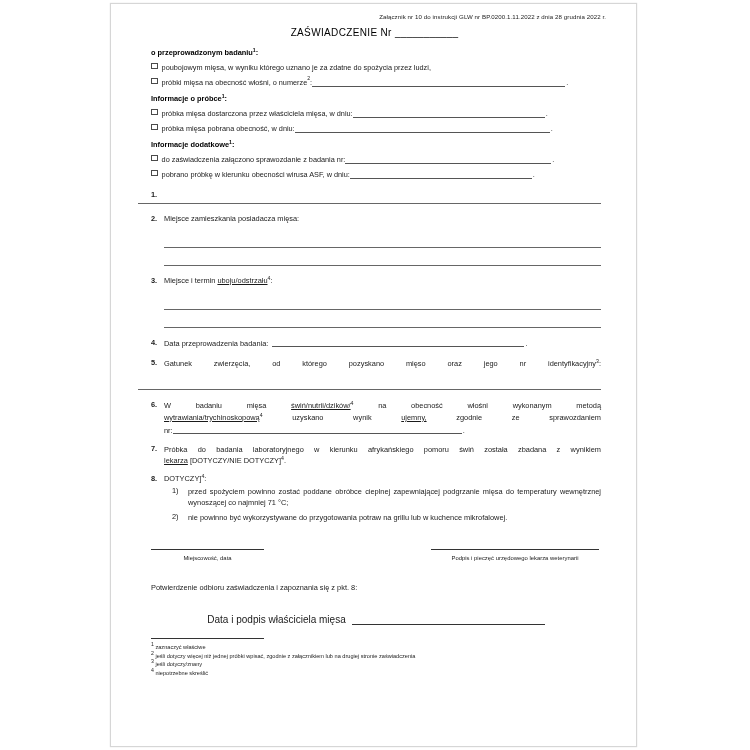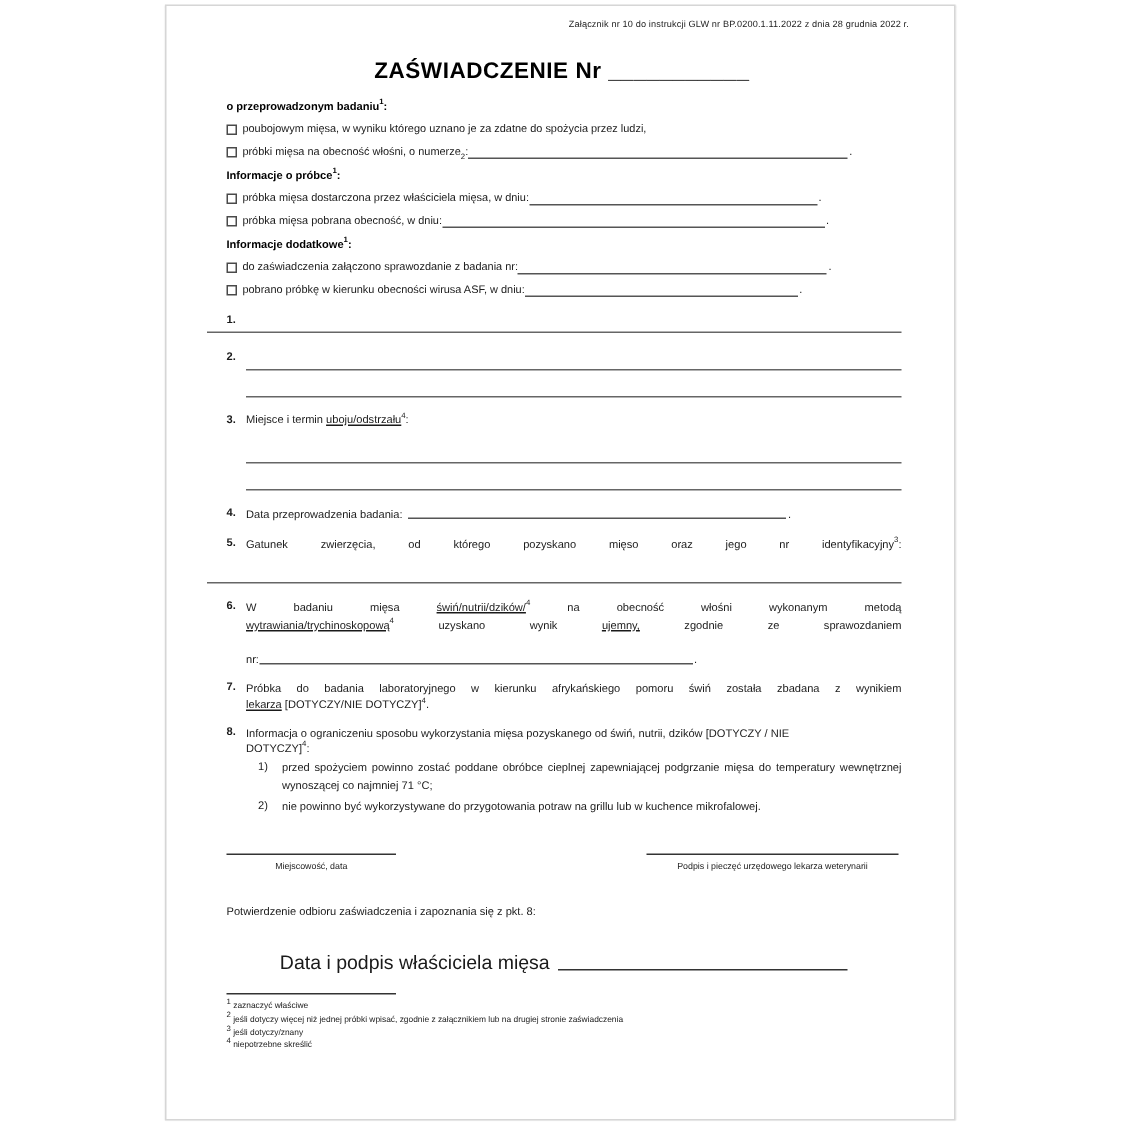--- a/index.html
+++ b/index.html
@@ -38,24 +38,24 @@
   .doc-ref {
     text-align: right;
     font-size: 6.1px;
     letter-spacing: 0.1px;
     color: #222;
     margin: 2px 10px 0 0;
     line-height: 1.1;
   }
   .doc-title {
     text-align: center;
-    font-size: 15px;
-    font-weight: bold;
+    font-size: 10px;
+    font-weight: normal;
     letter-spacing: 0.35px;
-    margin: 18px 0 0 0;
+    margin: 6px 0 0 0;
     color: #000;
   }
   .doc-title .num-line {
     letter-spacing: 0.2px;
   }
 
   .body-area {
     margin: 10px 0 0 18px;
     width: 450px;
   }
@@ -65,21 +65,21 @@
     font-weight: bold;
     margin: 7px 0 0 0;
     color: #000;
   }
   .sec-head.first { margin-top: 0; }
 
   .cb-row {
     font-size: 7.3px;
     margin: 6px 0 0 0;
     display: flex;
-    align-items: flex-end;
+    align-items: flex-start;
     white-space: nowrap;
   }
   .cb {
     display: inline-block;
     width: 4.6px;
     height: 4.6px;
     border: 0.7px solid #4a4a4a;
     margin-right: 4px;
     flex: none;
     position: relative;
@@ -183,22 +183,22 @@
 
   .confirm {
     font-size: 7.4px;
     margin-top: 22px;
   }
 
   .owner-row {
     margin-top: 22px;
     display: flex;
     justify-content: center;
-    align-items: center;
-    font-size: 13px;
+    align-items: flex-end;
+    font-size: 10px;
   }
   .owner-rule {
     display: inline-block;
     border-bottom: 0.9px solid #333;
     width: 193px;
     height: 9px;
     margin-left: 6px;
   }
 
   .foot-rule {
@@ -283,20 +283,21 @@
           <span class="dot-end">.</span>
       </div>
 
       <div class="item">
         <span class="item-num">1.</span>
         <div class="ruled-wide" style="margin-top:11px"></div>
       </div>
 
       <div class="item">
         <span class="item-num">2.</span>
+        <div class="item-body">Miejsce zamieszkania posiadacza mięsa:</div>
         <div class="ruled" style="margin-top:11px;margin-left:13px"></div>
         <div class="ruled" style="margin-top:4px;margin-left:13px"></div>
       </div>
 
       <div class="item">
         <span class="item-num">3.</span>
         <div class="item-body"><span>Miejsce i termin </span><span class="u">uboju/odstrzału</span><sup>4</sup><span>:</span></div>
         <div class="ruled" style="margin-top:11px;margin-left:13px"></div>
         <div class="ruled" style="margin-top:4px;margin-left:13px"></div>
       </div>
@@ -312,36 +313,35 @@
         <span class="item-num">5.</span>
         <div class="item-body just"><span>Gatunek zwierzęcia, od którego pozyskano mięso oraz jego nr identyfikacyjny</span><sup>3</sup><span>:</span></div>
         <div class="ruled-wide" style="margin-top:7px"></div>
       </div>
 
       <div class="item">
         <span class="item-num">6.</span>
         <div class="item-body">
           <div class="just"><span>W badaniu mięsa </span><span class="u">świń/nutrii/dzików/</span><sup>4</sup><span> na obecność włośni wykonanym metodą</span></div>
           <div class="just"><span class="u">wytrawiania/trychinoskopową</span><sup>4</sup><span> uzyskano wynik </span><span class="u">ujemny,</span><span> zgodnie ze sprawozdaniem</span></div>
-          <div style="white-space:nowrap;margin-top:12px"><span>nr:</span><span class="fill" style="width:289px"></span><span class="dot-end">.</span></div>
+          <div style="white-space:nowrap;margin-top:2px"><span>nr:</span><span class="fill" style="width:289px"></span><span class="dot-end">.</span></div>
         </div>
       </div>
 
       <div class="item" style="margin-top:9px">
         <span class="item-num">7.</span>
         <div class="item-body">
           <div class="just">Próbka do badania laboratoryjnego w kierunku afrykańskiego pomoru świń została zbadana z wynikiem</div>
           <div><span class="u">lekarza</span><span> [DOTYCZY/NIE DOTYCZY]</span><sup>4</sup><span>.</span></div>
         </div>
       </div>
 
       <div class="item" style="margin-top:9px">
         <span class="item-num">8.</span>
         <div class="item-body">
-          <div class="just-last-left">Informacja o ograniczeniu sposobu wykorzystania mięsa pozyskanego od świń, nutrii, dzików [DOTYCZY / NIE</div>
           <div><span>DOTYCZY]</span><sup>4</sup><span>:</span></div>
 
           <div class="sublist">
             <div class="sub-row">
               <div class="sub-num">1)</div>
               <div class="sub-text just">przed spożyciem powinno zostać poddane obróbce cieplnej zapewniającej podgrzanie mięsa do temperatury wewnętrznej wynoszącej co najmniej 71 °C;</div>
             </div>
             <div class="sub-row">
               <div class="sub-num">2)</div>
               <div class="sub-text">nie powinno być wykorzystywane do przygotowania potraw na grillu lub w kuchence mikrofalowej.</div>

